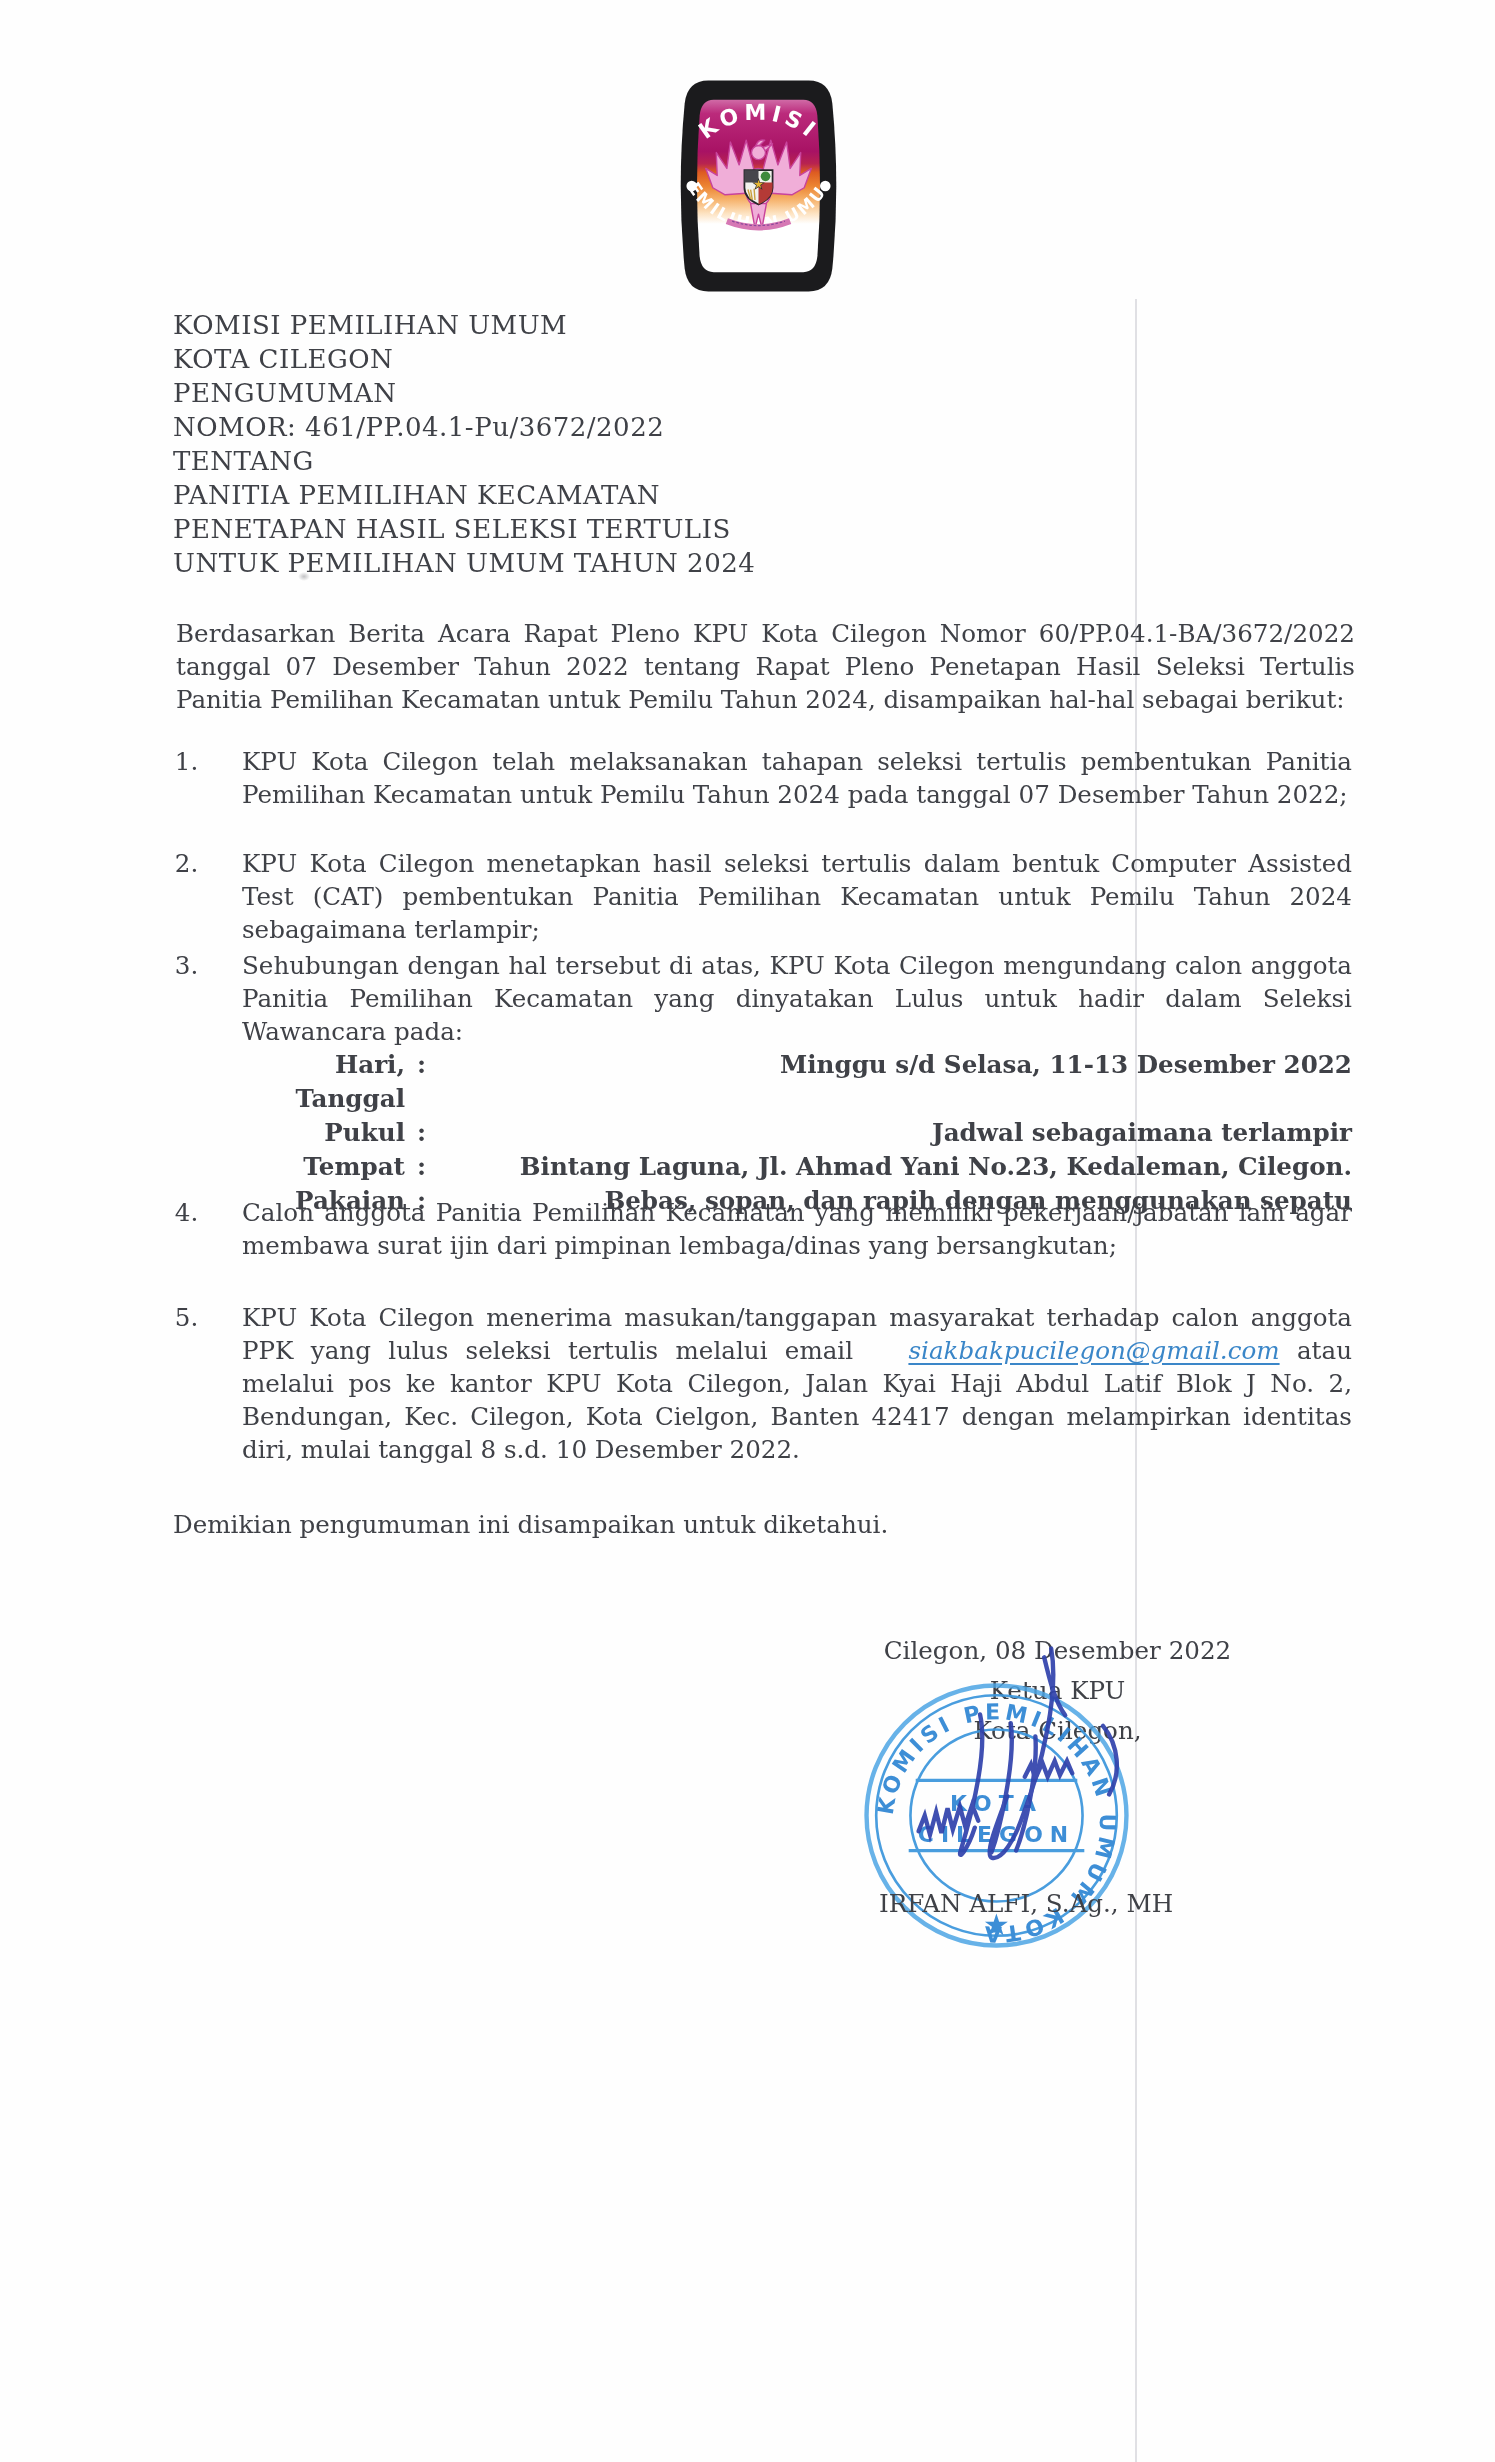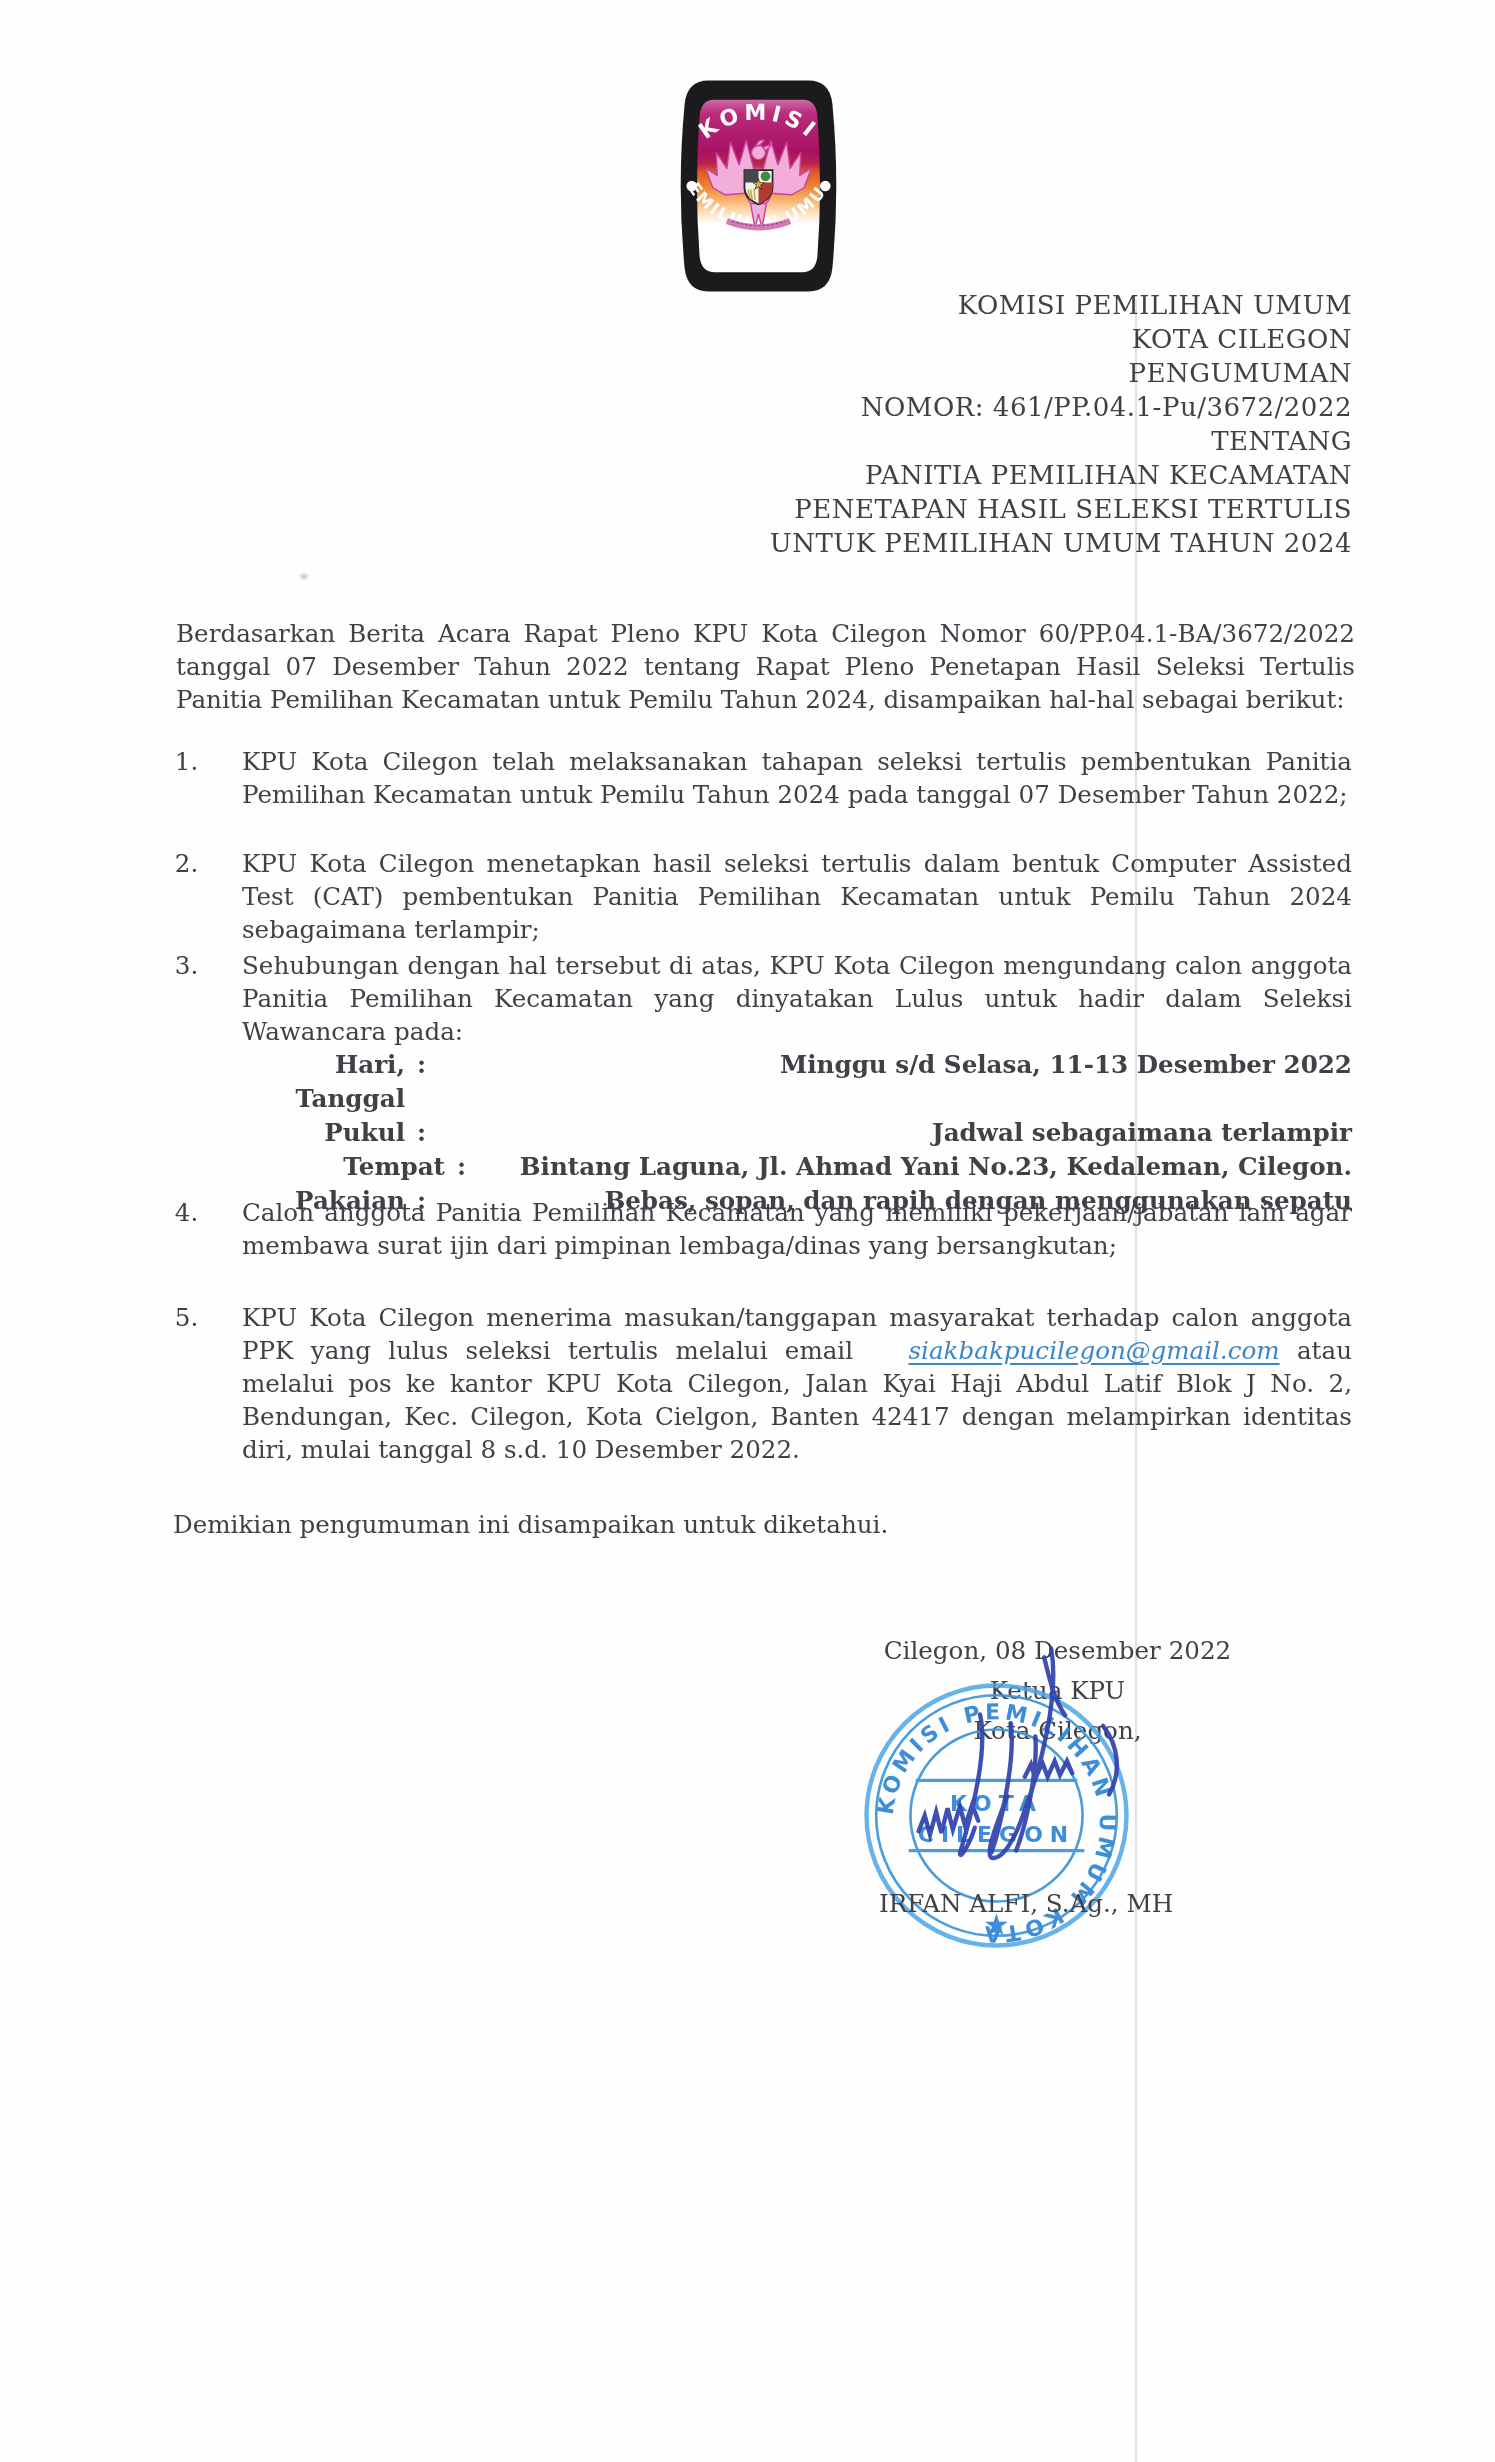--- a/index.html
+++ b/index.html
@@ -8,33 +8,33 @@
     font-family:"DejaVu Serif","Liberation Serif",serif;color:#3f4147;overflow:hidden;
   }
   
   .crease{position:absolute;left:1135px;top:299px;width:1.8px;height:2163px;
     background:rgba(198,198,206,.55);}
   .smudge{position:absolute;left:298px;top:572px;width:12.3px;height:8.8px;border-radius:50%;
     background:radial-gradient(ellipse at center,rgba(120,120,125,.45),rgba(120,120,125,0) 70%);}
   
   .logo{position:absolute;left:675px;top:77px;width:167px;height:218px;}
   
-  .header{position:absolute;left:173px;top:288px;width:1179px;text-align:right;
+  .header{position:absolute;left:173px;top:308px;width:1179px;text-align:left;
     font-size:26px;line-height:34px;letter-spacing:0.5px;}
   
   .bodytext{font-size:24.6px;line-height:33px;text-align:justify;}
   .intro{position:absolute;left:176px;top:617px;width:1179px;}
   .item{position:absolute;left:173px;width:1179px;}
   .item .num{position:absolute;left:1.8px;top:0;}
   .item .content{padding-left:69px;}
   .it1{top:745px}.it2{top:847px}.it3{top:949px}.it4{top:1196px}.it5{top:1301px}
   .details{margin-top:0;}
   .drow{display:flex;line-height:34px;text-align:right;font-weight:bold;}
   .drow .dlabel{width:163px;flex:0 0 163px;}
-  .drow.indent .dlabel{padding-left:8px;flex-basis:155px;width:155px;margin-left:40px;}
+  .drow.indent .dlabel{padding-left:8px;flex-basis:155px;width:155px;}
   .drow .dsep{width:21px;flex:0 0 21px;}
   .drow .dval{flex:1;}
   .email-link{color:#3a86c8;font-style:italic;text-decoration:underline;
     text-decoration-color:#3a86c8;text-underline-offset:4.4px;margin-left:38px;}
   .closing{position:absolute;left:173px;top:1508px;width:1179px;font-size:24.6px;line-height:33px;}
   
   .sig-head{position:absolute;left:853px;top:1631px;width:409px;text-align:center;
     font-size:24.6px;line-height:40px;}
   .sig-name{position:absolute;left:879px;top:1887px;width:375px;text-align:left;
     font-size:24.6px;line-height:33px;}

